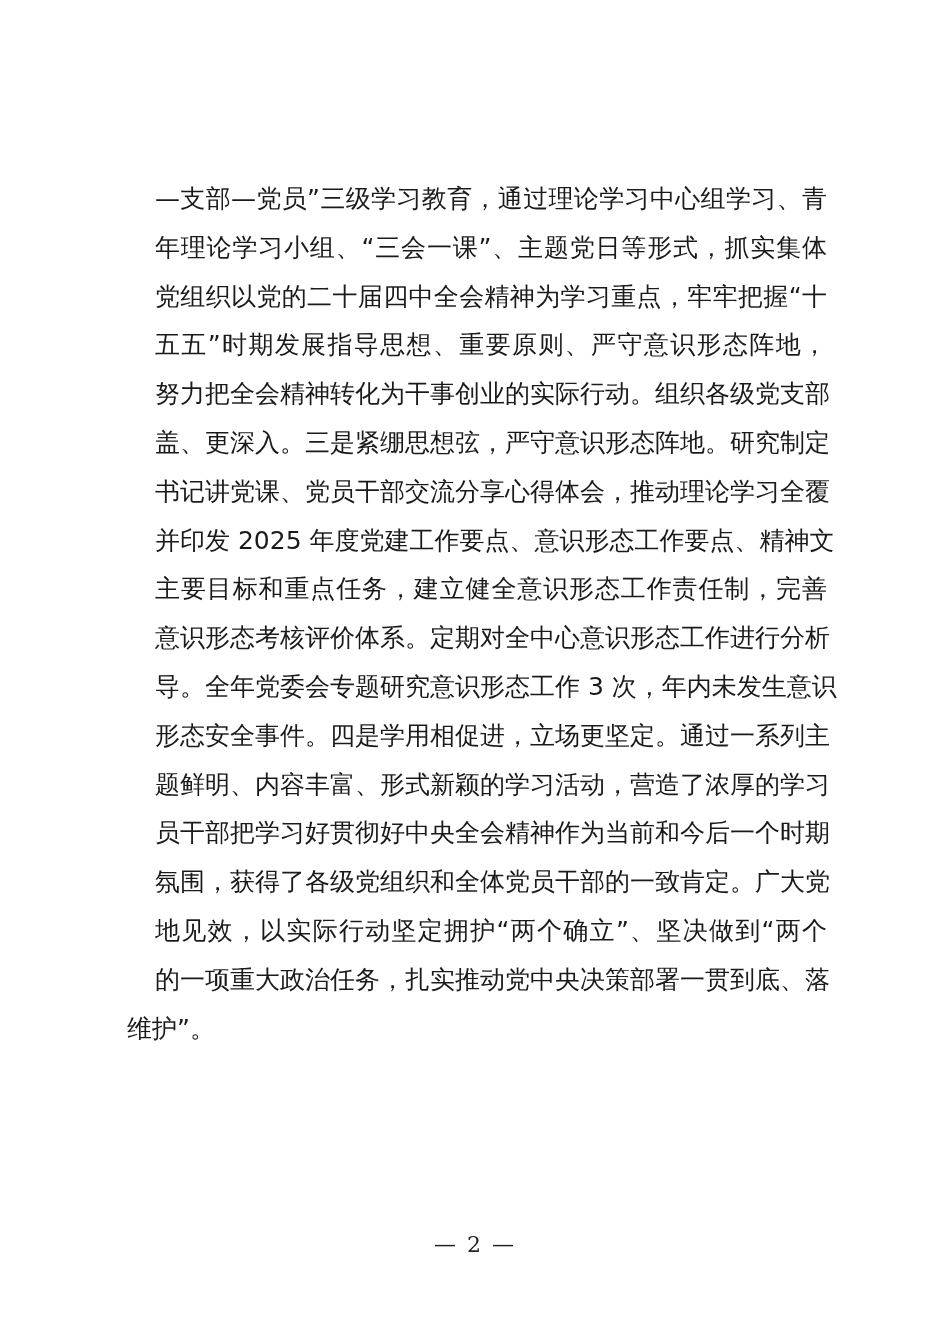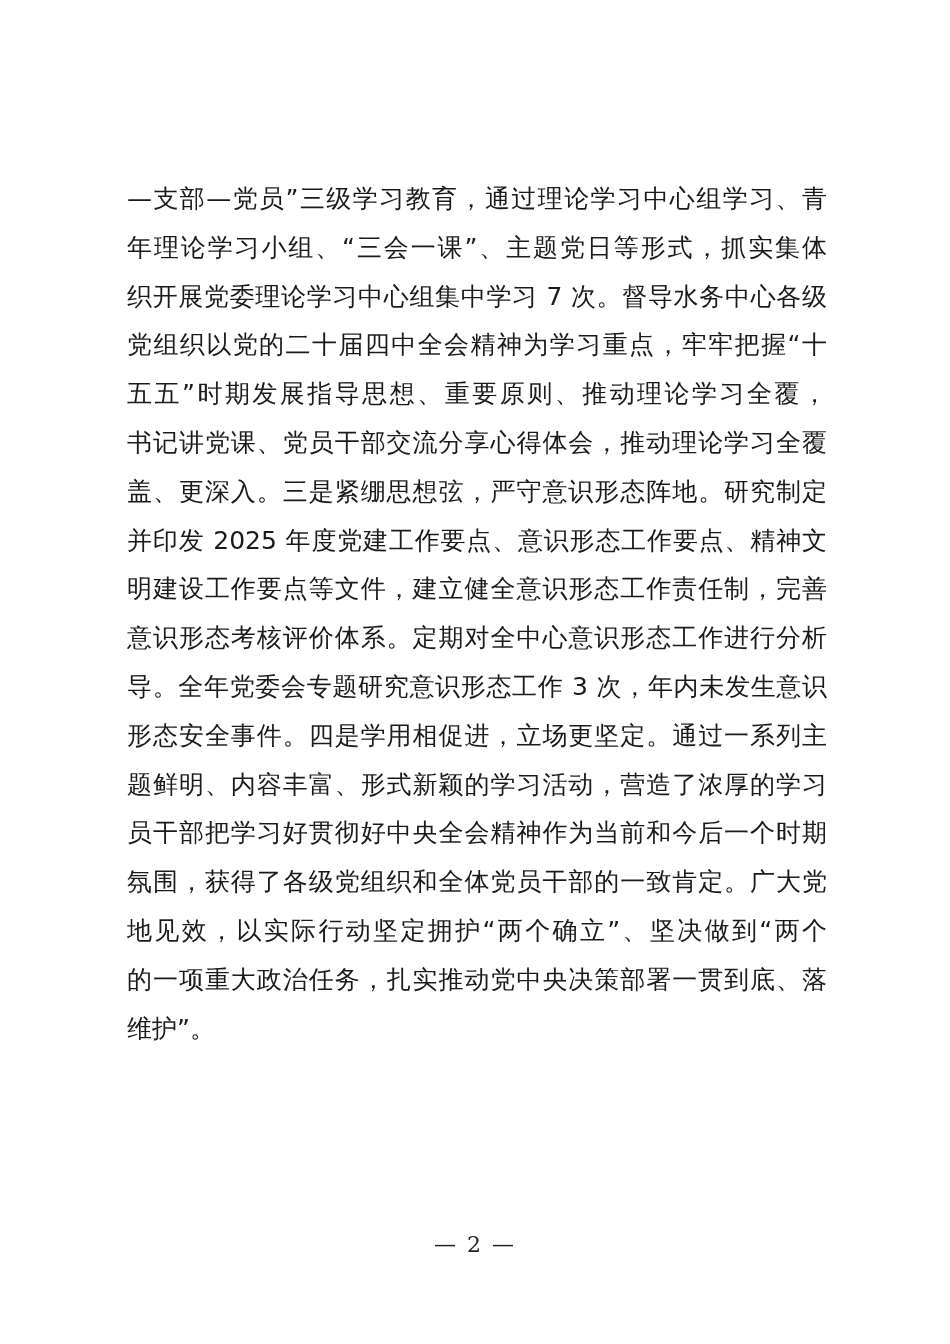--- a/index.html
+++ b/index.html
@@ -33,47 +33,48 @@
       display: block;
       height: 48.8px;
       line-height: 48.8px;
       font-size: 25px;
       white-space: nowrap;
       letter-spacing: 0px;
     }
     .line.justify {
       text-align: justify;
       text-align-last: justify;
+      margin-left: 28px;
     }
     .page-number {
       position: absolute;
       left: 0;
       width: 950px;
       top: 1232px;
       text-align: center;
       font-family: "DejaVu Serif", "Liberation Serif", serif;
       font-size: 22px;
       color: #222222;
       letter-spacing: 2px;
     }
   </style>
 </head>
 <body>
 
 <div class="page">
   <div class="body-text">
     <span class="line justify">—支部—党员”三级学习教育，通过理论学习中心组学习、青</span>
     <span class="line justify">年理论学习小组、“三会一课”、主题党日等形式，抓实集体</span>
-    <span class="line justify">织开展党委理论学习中心组集中学习 7 次。督导水务中心各级</span>
     <span class="line justify">党组织以党的二十届四中全会精神为学习重点，牢牢把握“十</span>
-    <span class="line justify">五五”时期发展指导思想、重要原则、推动理论学习全覆，</span>
+    <span class="line justify">五五”时期发展指导思想、重要原则、严守意识形态阵地，</span>
+    <span class="line justify">努力把全会精神转化为干事创业的实际行动。组织各级党支部</span>
+    <span class="line justify">盖、更深入。三是紧绷思想弦，严守意识形态阵地。研究制定</span>
     <span class="line justify">书记讲党课、党员干部交流分享心得体会，推动理论学习全覆</span>
-    <span class="line justify">盖、更深入。三是紧绷思想弦，严守意识形态阵地。研究制定</span>
     <span class="line justify">并印发 2025 年度党建工作要点、意识形态工作要点、精神文</span>
-    <span class="line justify">明建设工作要点等文件，建立健全意识形态工作责任制，完善</span>
+    <span class="line justify">主要目标和重点任务，建立健全意识形态工作责任制，完善</span>
     <span class="line justify">意识形态考核评价体系。定期对全中心意识形态工作进行分析</span>
     <span class="line justify">导。全年党委会专题研究意识形态工作 3 次，年内未发生意识</span>
     <span class="line justify">形态安全事件。四是学用相促进，立场更坚定。通过一系列主</span>
     <span class="line justify">题鲜明、内容丰富、形式新颖的学习活动，营造了浓厚的学习</span>
     <span class="line justify">员干部把学习好贯彻好中央全会精神作为当前和今后一个时期</span>
     <span class="line justify">氛围，获得了各级党组织和全体党员干部的一致肯定。广大党</span>
     <span class="line justify">地见效，以实际行动坚定拥护“两个确立”、坚决做到“两个</span>
     <span class="line justify">的一项重大政治任务，扎实推动党中央决策部署一贯到底、落</span>
     <span class="line">维护”。</span>
   </div>

